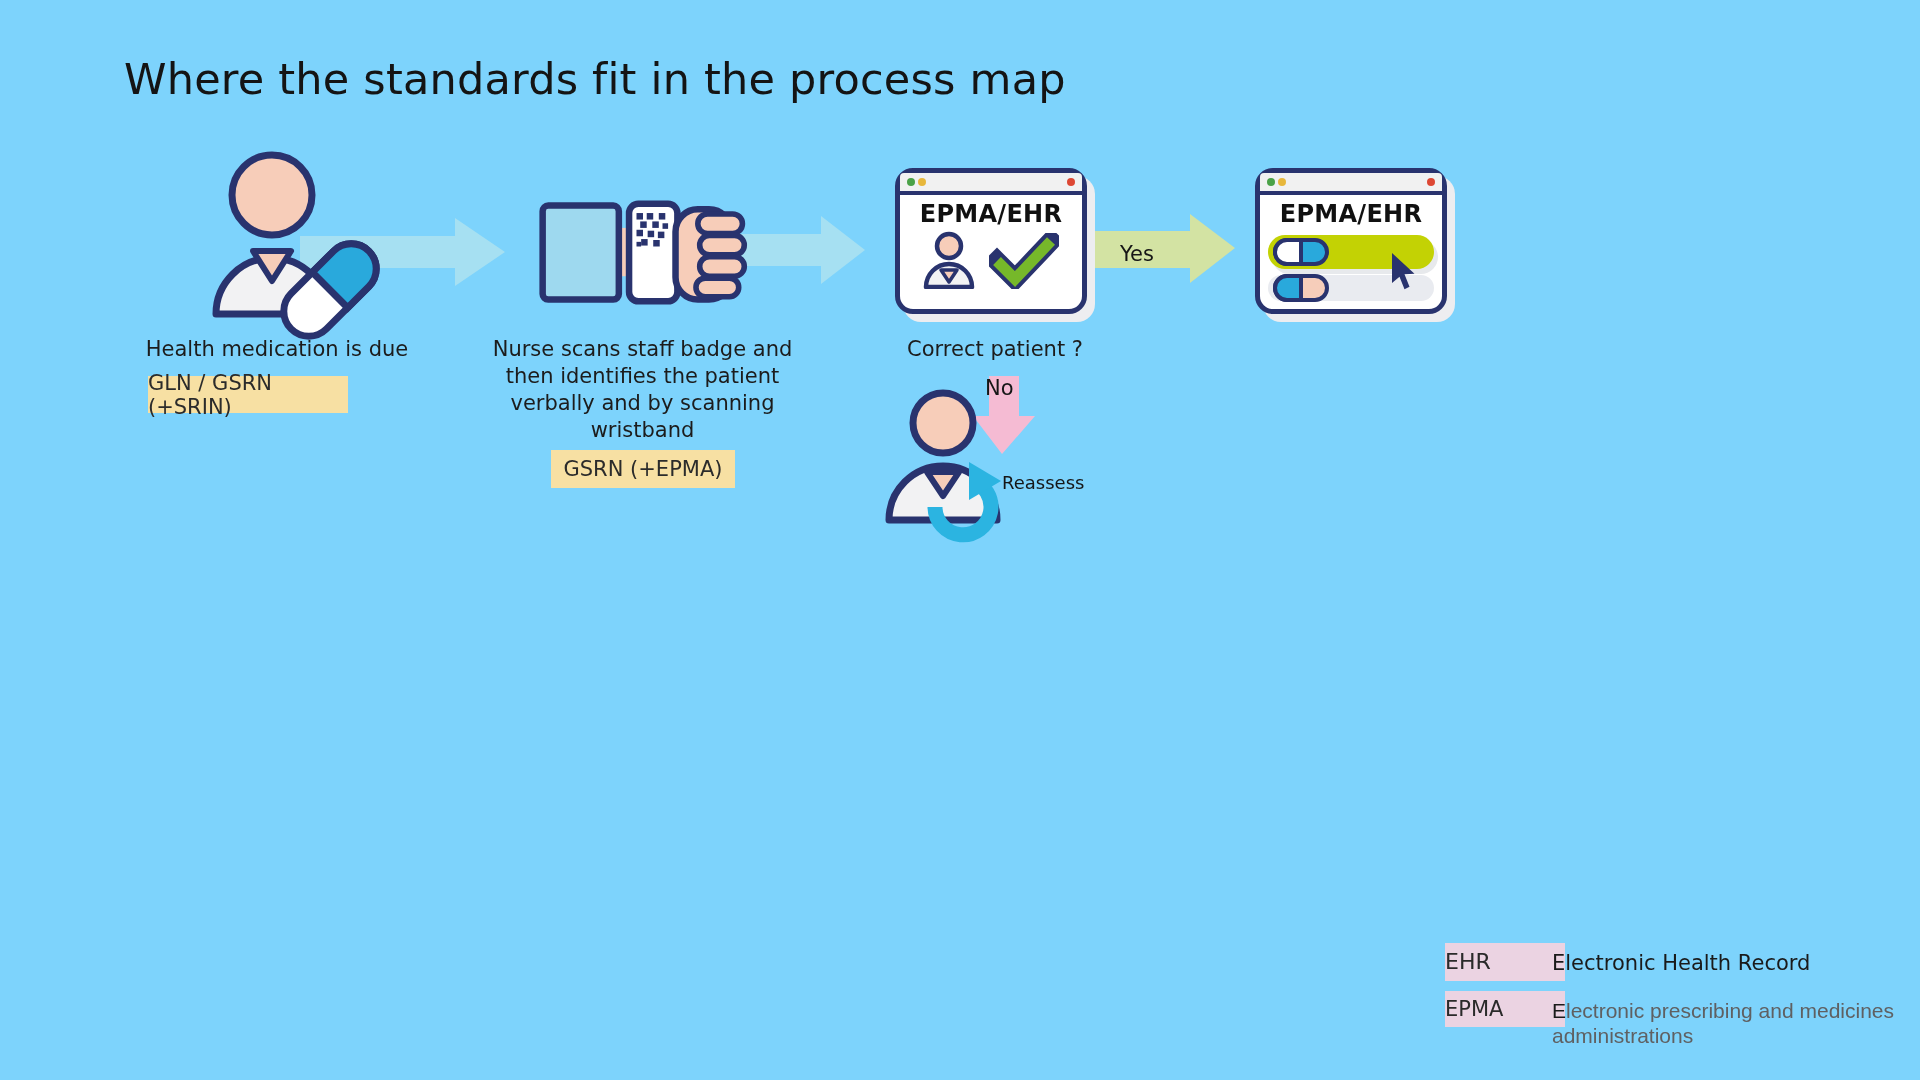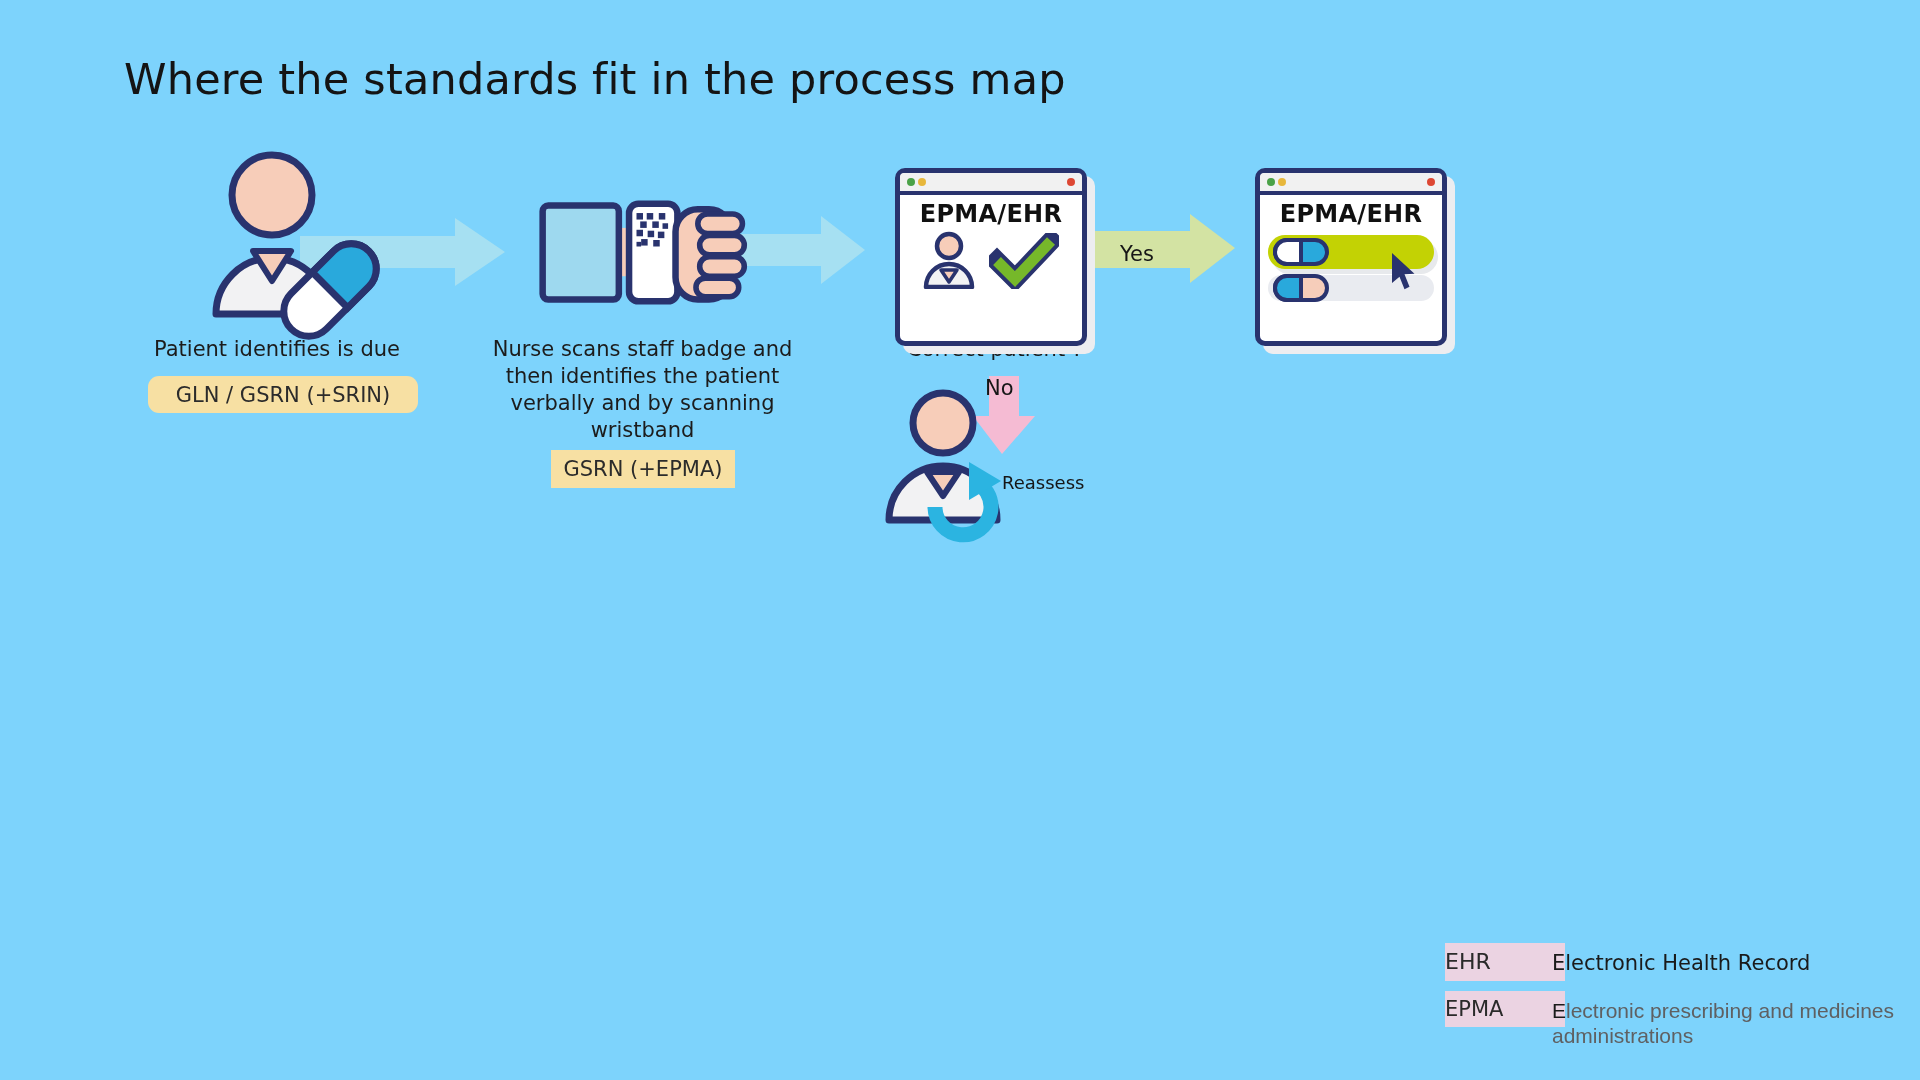--- a/index.html
+++ b/index.html
@@ -13,22 +13,22 @@
     color:#141414; margin:0; white-space:nowrap;
   }
   .caption{ font-size:21px; line-height:27px; text-align:center; color:#1c1c1c;}
   .badge-yellow{
     background:var(--badge-yellow,#F7E0A3); font-size:21px; color:#2b2b2b;
     display:flex; align-items:center; justify-content:center;
   }
   .flow-svg{display:block;}
   
   .window{
-    box-sizing:border-box; width:192px; height:178px; background:#fff;
-    border:5px solid var(--navy,#29336E); border-radius:10px;
+    box-sizing:border-box; width:192px; height:146px; background:#fff;
+    border:5px solid var(--navy,#29336E); border-radius:18px;
     box-shadow:8px 8px 0 0 #EDEDF0;
   }
   .titlebar{
     position:relative; height:18px; background:#F1F1F1;
     border-bottom:4px solid var(--navy,#29336E); border-radius:4px 4px 0 0;
   }
   .dot{position:absolute; top:5px; width:8px; height:8px; border-radius:50%;}
   .dot.green{left:7px;  background:#4AA147;}
   .dot.yellow{left:18px; background:#E7B73C;}
   .dot.red{right:7px;   background:#DD4733;}
@@ -77,22 +77,22 @@
 
   <svg class="abs z2" style="left:210px; top:150px;" width="175" height="195" viewBox="0 0 175 195">
     <circle cx="62" cy="45" r="40" fill="#F7CDB9" stroke="#29336E" stroke-width="7"></circle>
     <path d="M6,164 A56,56 0 0 1 118,164 Z" fill="#F2F2F3" stroke="#29336E" stroke-width="7" stroke-linejoin="round"></path>
     <path d="M43,101 L62,131 L81,101 Z" fill="#F7CDB9" stroke="#29336E" stroke-width="6" stroke-linejoin="round"></path>
     <g transform="translate(120,140) rotate(45)">
       <rect x="-25" y="-55" width="50" height="110" rx="25" fill="#FFFFFF" stroke="#29336E" stroke-width="7"></rect>
       <path d="M-25,0 L-25,-30 A25,25 0 0 1 25,-30 L25,0 Z" fill="#29A9DC" stroke="#29336E" stroke-width="7"></path>
     </g>
   </svg>
-  <div class="abs caption" style="left:127px; top:336px; width:300px;">Patient identifies is due</div>
-  <div class="abs badge-yellow" style="left:148px; top:376px; width:270px; height:37px;border-radius:11px;">GLN / GSRN (+SRIN)</div>
+  <div class="abs caption" style="left:127px; top:336px; width:300px;">Health medication is due</div>
+  <div class="abs badge-yellow" style="left:148px; top:376px; width:200px; height:37px;">GLN / GSRN (+SRIN)</div>
 
   <svg class="abs z2" style="left:538px; top:198px;" width="210" height="110" viewBox="0 0 226 118">
     <rect x="86" y="32" width="16" height="52" fill="#F7CDB9"></rect>
     <rect x="5" y="8" width="82" height="101" rx="6" fill="#9ED9EF" stroke="#29336E" stroke-width="7"></rect>
     <rect x="98" y="6" width="52" height="105" rx="10" fill="#FFFFFF" stroke="#29336E" stroke-width="7"></rect>
     <g fill="#29336E">
       <rect x="106" y="16" width="7" height="7"></rect>
         <rect x="117" y="16" width="7" height="7"></rect>
         <rect x="130" y="16" width="7" height="7"></rect>
       <rect x="110" y="25" width="7" height="7"></rect>

